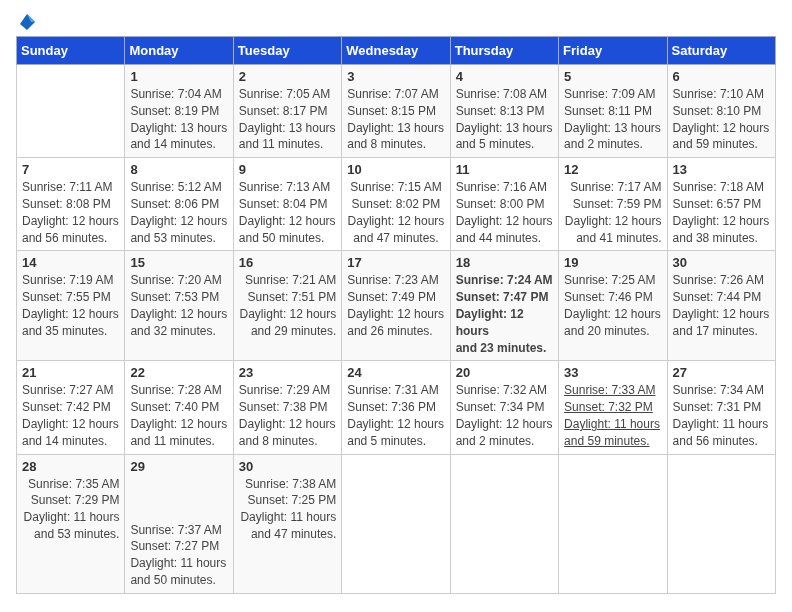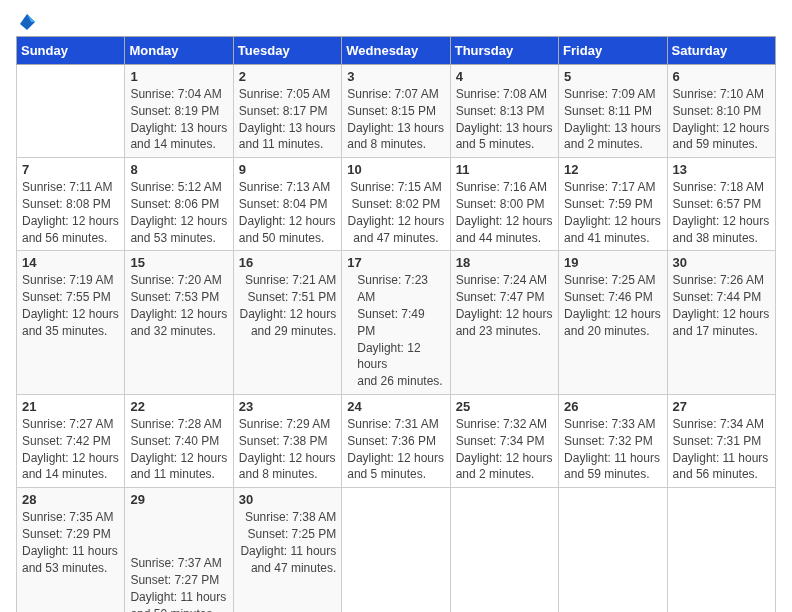--- a/index.html
+++ b/index.html
@@ -191,21 +191,21 @@
         </td>
         <td>
           <div class="day-number">11</div>
           <div class="day-info" style="white-space: pre-line;">Sunrise: 7:16 AM
 Sunset: 8:00 PM
 Daylight: 12 hours
 and 44 minutes.</div>
         </td>
         <td>
           <div class="day-number">12</div>
-          <div class="day-info" style="white-space: pre-line;">Sunrise: 7:17 AM
+          <div class="day-info" style="white-space: pre-line; text-align: right;">Sunrise: 7:17 AM
 Sunset: 7:59 PM
 Daylight: 12 hours
 and 41 minutes.</div>
         </td>
         <td>
           <div class="day-number">13</div>
           <div class="day-info" style="white-space: pre-line;">Sunrise: 7:18 AM
 Sunset: 6:57 PM
 Daylight: 12 hours
 and 38 minutes.</div>
@@ -228,28 +228,28 @@
         </td>
         <td>
           <div class="day-number">16</div>
           <div class="day-info" style="white-space: pre-line; text-align: right;">Sunrise: 7:21 AM
 Sunset: 7:51 PM
 Daylight: 12 hours
 and 29 minutes.</div>
         </td>
         <td>
           <div class="day-number">17</div>
-          <div class="day-info" style="white-space: pre-line; margin-left: 10px;">Sunrise: 7:23 AM
+          <div class="day-info" style="white-space: pre-line;">Sunrise: 7:23 AM
 Sunset: 7:49 PM
 Daylight: 12 hours
 and 26 minutes.</div>
         </td>
         <td>
           <div class="day-number">18</div>
-          <div class="day-info" style="white-space: pre-line;">Sunrise: 7:24 AM
+          <div class="day-info" style="white-space: pre-line; font-weight: bold;">Sunrise: 7:24 AM
 Sunset: 7:47 PM
 Daylight: 12 hours
 and 23 minutes.</div>
         </td>
         <td>
           <div class="day-number">19</div>
           <div class="day-info" style="white-space: pre-line;">Sunrise: 7:25 AM
 Sunset: 7:46 PM
 Daylight: 12 hours
 and 20 minutes.</div>
@@ -285,45 +285,45 @@
 and 8 minutes.</div>
         </td>
         <td>
           <div class="day-number">24</div>
           <div class="day-info" style="white-space: pre-line;">Sunrise: 7:31 AM
 Sunset: 7:36 PM
 Daylight: 12 hours
 and 5 minutes.</div>
         </td>
         <td>
-          <div class="day-number">25</div>
+          <div class="day-number">20</div>
           <div class="day-info" style="white-space: pre-line;">Sunrise: 7:32 AM
 Sunset: 7:34 PM
 Daylight: 12 hours
 and 2 minutes.</div>
         </td>
         <td>
-          <div class="day-number">26</div>
-          <div class="day-info" style="white-space: pre-line;">Sunrise: 7:33 AM
+          <div class="day-number">33</div>
+          <div class="day-info" style="white-space: pre-line; text-decoration: underline;">Sunrise: 7:33 AM
 Sunset: 7:32 PM
 Daylight: 11 hours
 and 59 minutes.</div>
         </td>
         <td>
           <div class="day-number">27</div>
           <div class="day-info" style="white-space: pre-line;">Sunrise: 7:34 AM
 Sunset: 7:31 PM
 Daylight: 11 hours
 and 56 minutes.</div>
         </td>
       </tr>
       <tr>
         <td>
           <div class="day-number">28</div>
-          <div class="day-info" style="white-space: pre-line;">Sunrise: 7:35 AM
+          <div class="day-info" style="white-space: pre-line; text-align: right;">Sunrise: 7:35 AM
 Sunset: 7:29 PM
 Daylight: 11 hours
 and 53 minutes.</div>
         </td>
         <td>
           <div class="day-number">29</div>
           <div class="day-info" style="white-space: pre-line; margin-top: 48px;">Sunrise: 7:37 AM
 Sunset: 7:27 PM
 Daylight: 11 hours
 and 50 minutes.</div>

